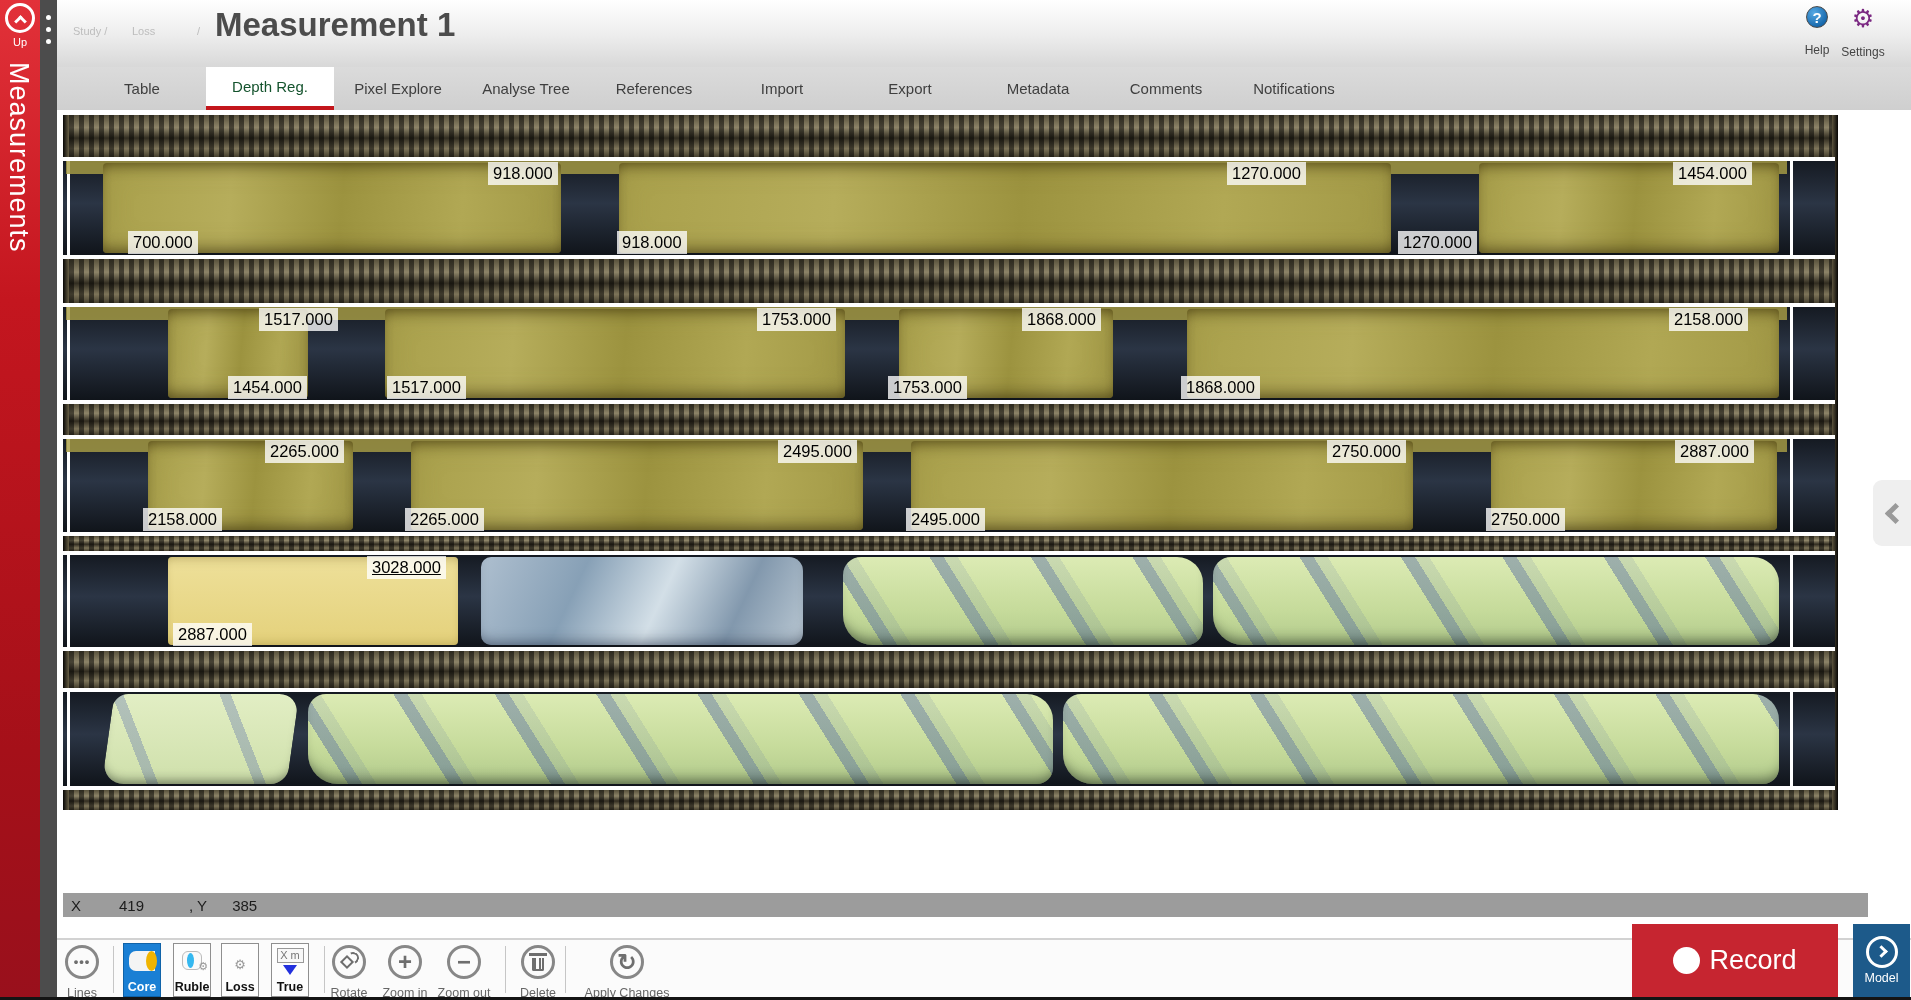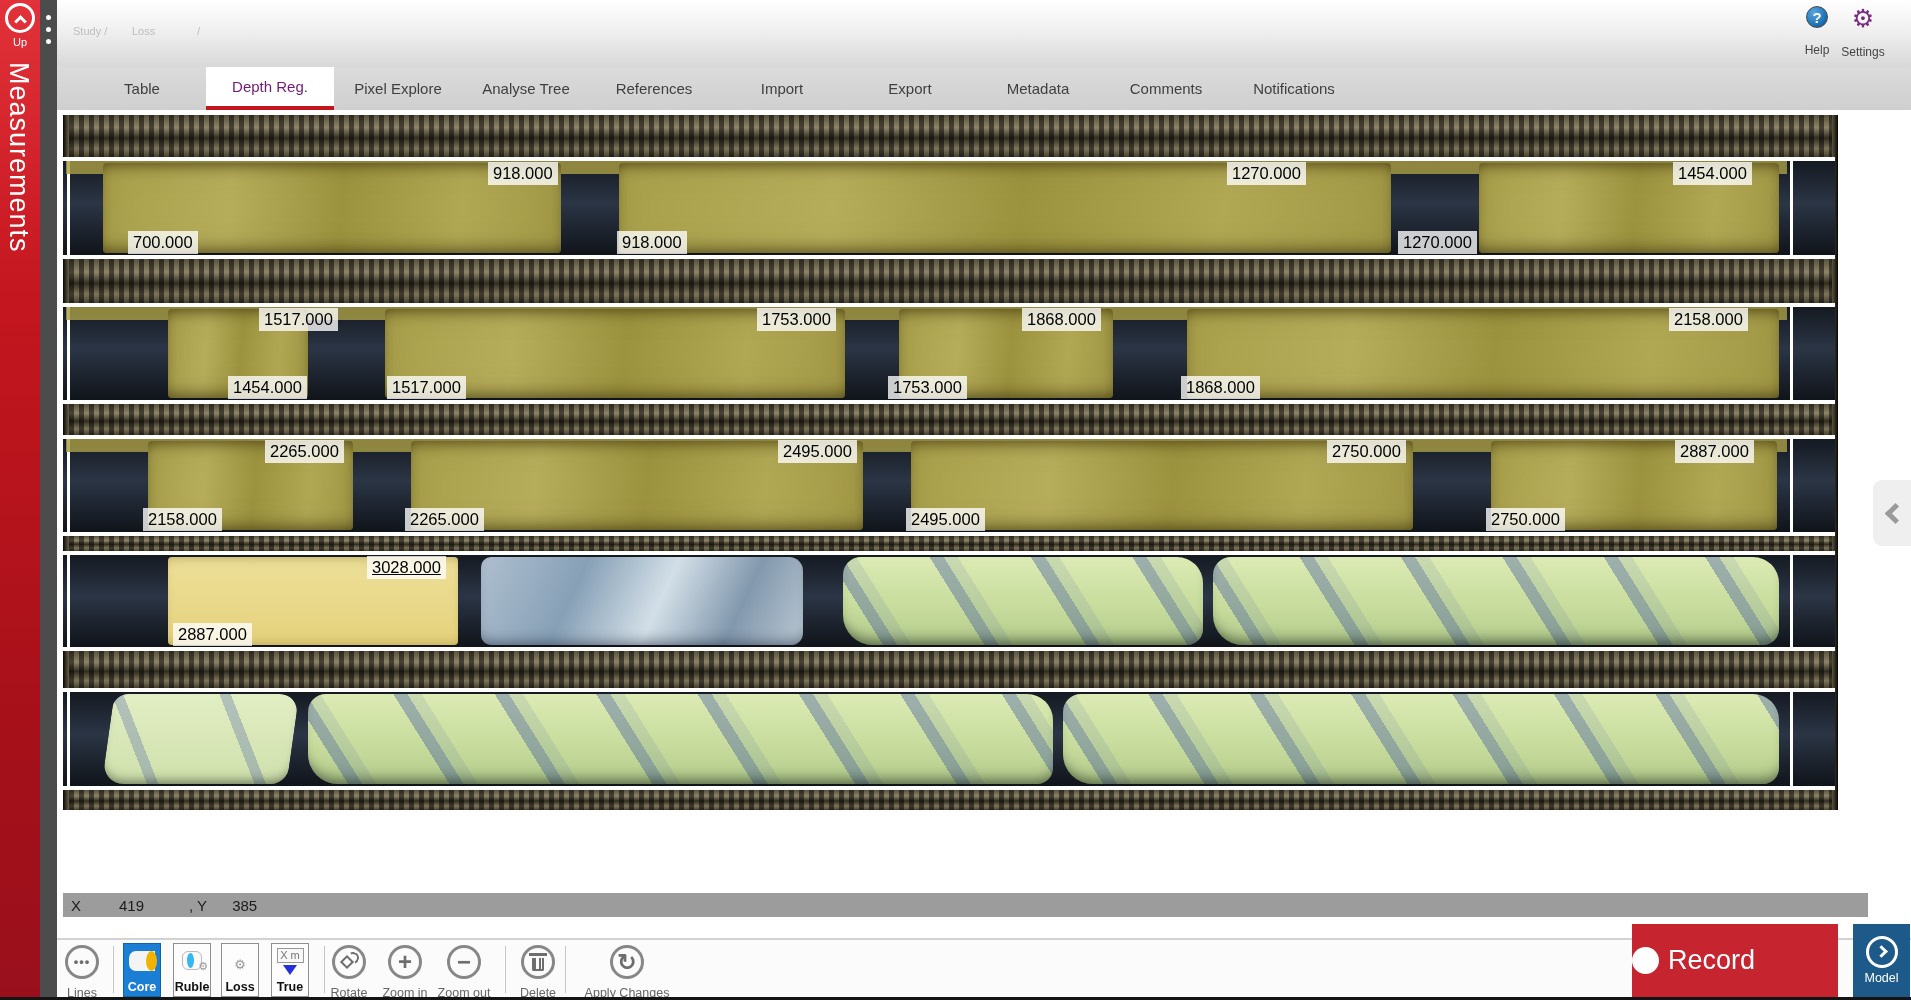--- a/index.html
+++ b/index.html
@@ -38,21 +38,21 @@
     background:radial-gradient(circle at 35% 30%,#56a9e4,#1566aa 75%); border:1px solid #4a4a4a;
     color:#fff; font-weight:bold; font-size:15px; line-height:21px; }
   .settings-btn { left:1783px; }
   .settings-icon { font-size:25px; line-height:24px; color:#7b2982; height:24px; }
 
   
   .tabbar { position:absolute; left:57px; top:67px; right:0; height:43px;
     background:linear-gradient(180deg,#dbdbdb,#cfcfcf); }
   .tab { position:absolute; top:0; height:43px; width:128px; display:flex; align-items:center;
     justify-content:center; font-size:15px; color:#3f3f3f; cursor:pointer; }
-  .tab.active { background:#fff; color:#701a75; border-bottom:4px solid #c3161c; }
+  .tab.active { background:#fff; color:#14532d; border-bottom:4px solid #c3161c; }
 
   
   .canvas { position:absolute; left:63px; top:115px; width:1775px; height:695px;
     background:#0e0d0a; overflow:hidden; cursor:crosshair; }
   .edgeL { position:absolute; left:0; top:0; width:14px; height:100%;
     background:linear-gradient(90deg,#070605,#6d6449 45%,#211d15); }
   .edgeR { position:absolute; right:0; top:0; width:16px; height:100%;
     background:linear-gradient(270deg,#070605,#6d6449 45%,#211d15); }
   .divider { position:absolute; left:6px; right:6px;
     background:repeating-linear-gradient(90deg, rgba(0,0,0,.5) 0 5px, rgba(0,0,0,0) 5px 10px),
@@ -132,21 +132,21 @@
     border-color:#6e6e6e #6e6e6e transparent transparent; border-radius:50%; transform:rotate(20deg); }
   .trash { width:12px; height:13px; margin-top:5px; position:relative; border:2px solid #6e6e6e; border-top:none;
     border-radius:0 0 2px 2px;
     background:repeating-linear-gradient(90deg,#6e6e6e 0 2px,transparent 2px 5px); }
   .trash:before { content:""; position:absolute; left:-5px; top:-5px; width:18px; height:3px; background:#6e6e6e; }
 
   .bottomline { position:absolute; left:0; right:0; top:997px; height:3px; background:#141414; z-index:9; }
 
   
   .record-btn { position:absolute; left:1632px; top:924px; width:206px; height:73px; background:#c62530;
-    display:flex; align-items:center; cursor:pointer; z-index:8; }
+    display:flex; align-items:center; justify-content:center; cursor:pointer; z-index:8; }
   .record-dot { width:27px; height:27px; border-radius:50%; background:#fff; margin-right:9px; }
   .record-label { color:#fff; font-size:27px; }
   .model-btn { position:absolute; left:1853px; top:924px; width:57px; height:73px; background:#1d5a8a;
     display:flex; flex-direction:column; align-items:center; justify-content:center; cursor:pointer; z-index:8; }
   .model-circle { width:32px; height:32px; border:3px solid #fff; border-radius:50%; position:relative; }
   .model-chevron { position:absolute; left:8px; top:8px; width:9px; height:9px; border-right:3px solid #fff;
     border-top:3px solid #fff; transform:rotate(45deg); }
   .model-label { color:#fff; font-size:12.5px; margin-top:3px; }
 </style>
 </head>
@@ -169,20 +169,21 @@
       <div class="dot"></div>
         <div class="dot"></div>
         <div class="dot"></div>
     </div>
   </div>
 
   <header class="header">
     <span class="crumb study">Study /</span>
     <span class="crumb group">Loss</span>
     <span class="crumb sep">/</span>
+    <h1 class="page-title">Measurement 1</h1>
     <div class="hbtn help-btn">
       <div class="help-icon">?</div>
       <div class="hlabel">Help</div>
     </div>
     <div class="hbtn settings-btn">
       <div class="settings-icon">⚙</div>
       <div class="hlabel">Settings</div>
     </div>
   </header>
 

